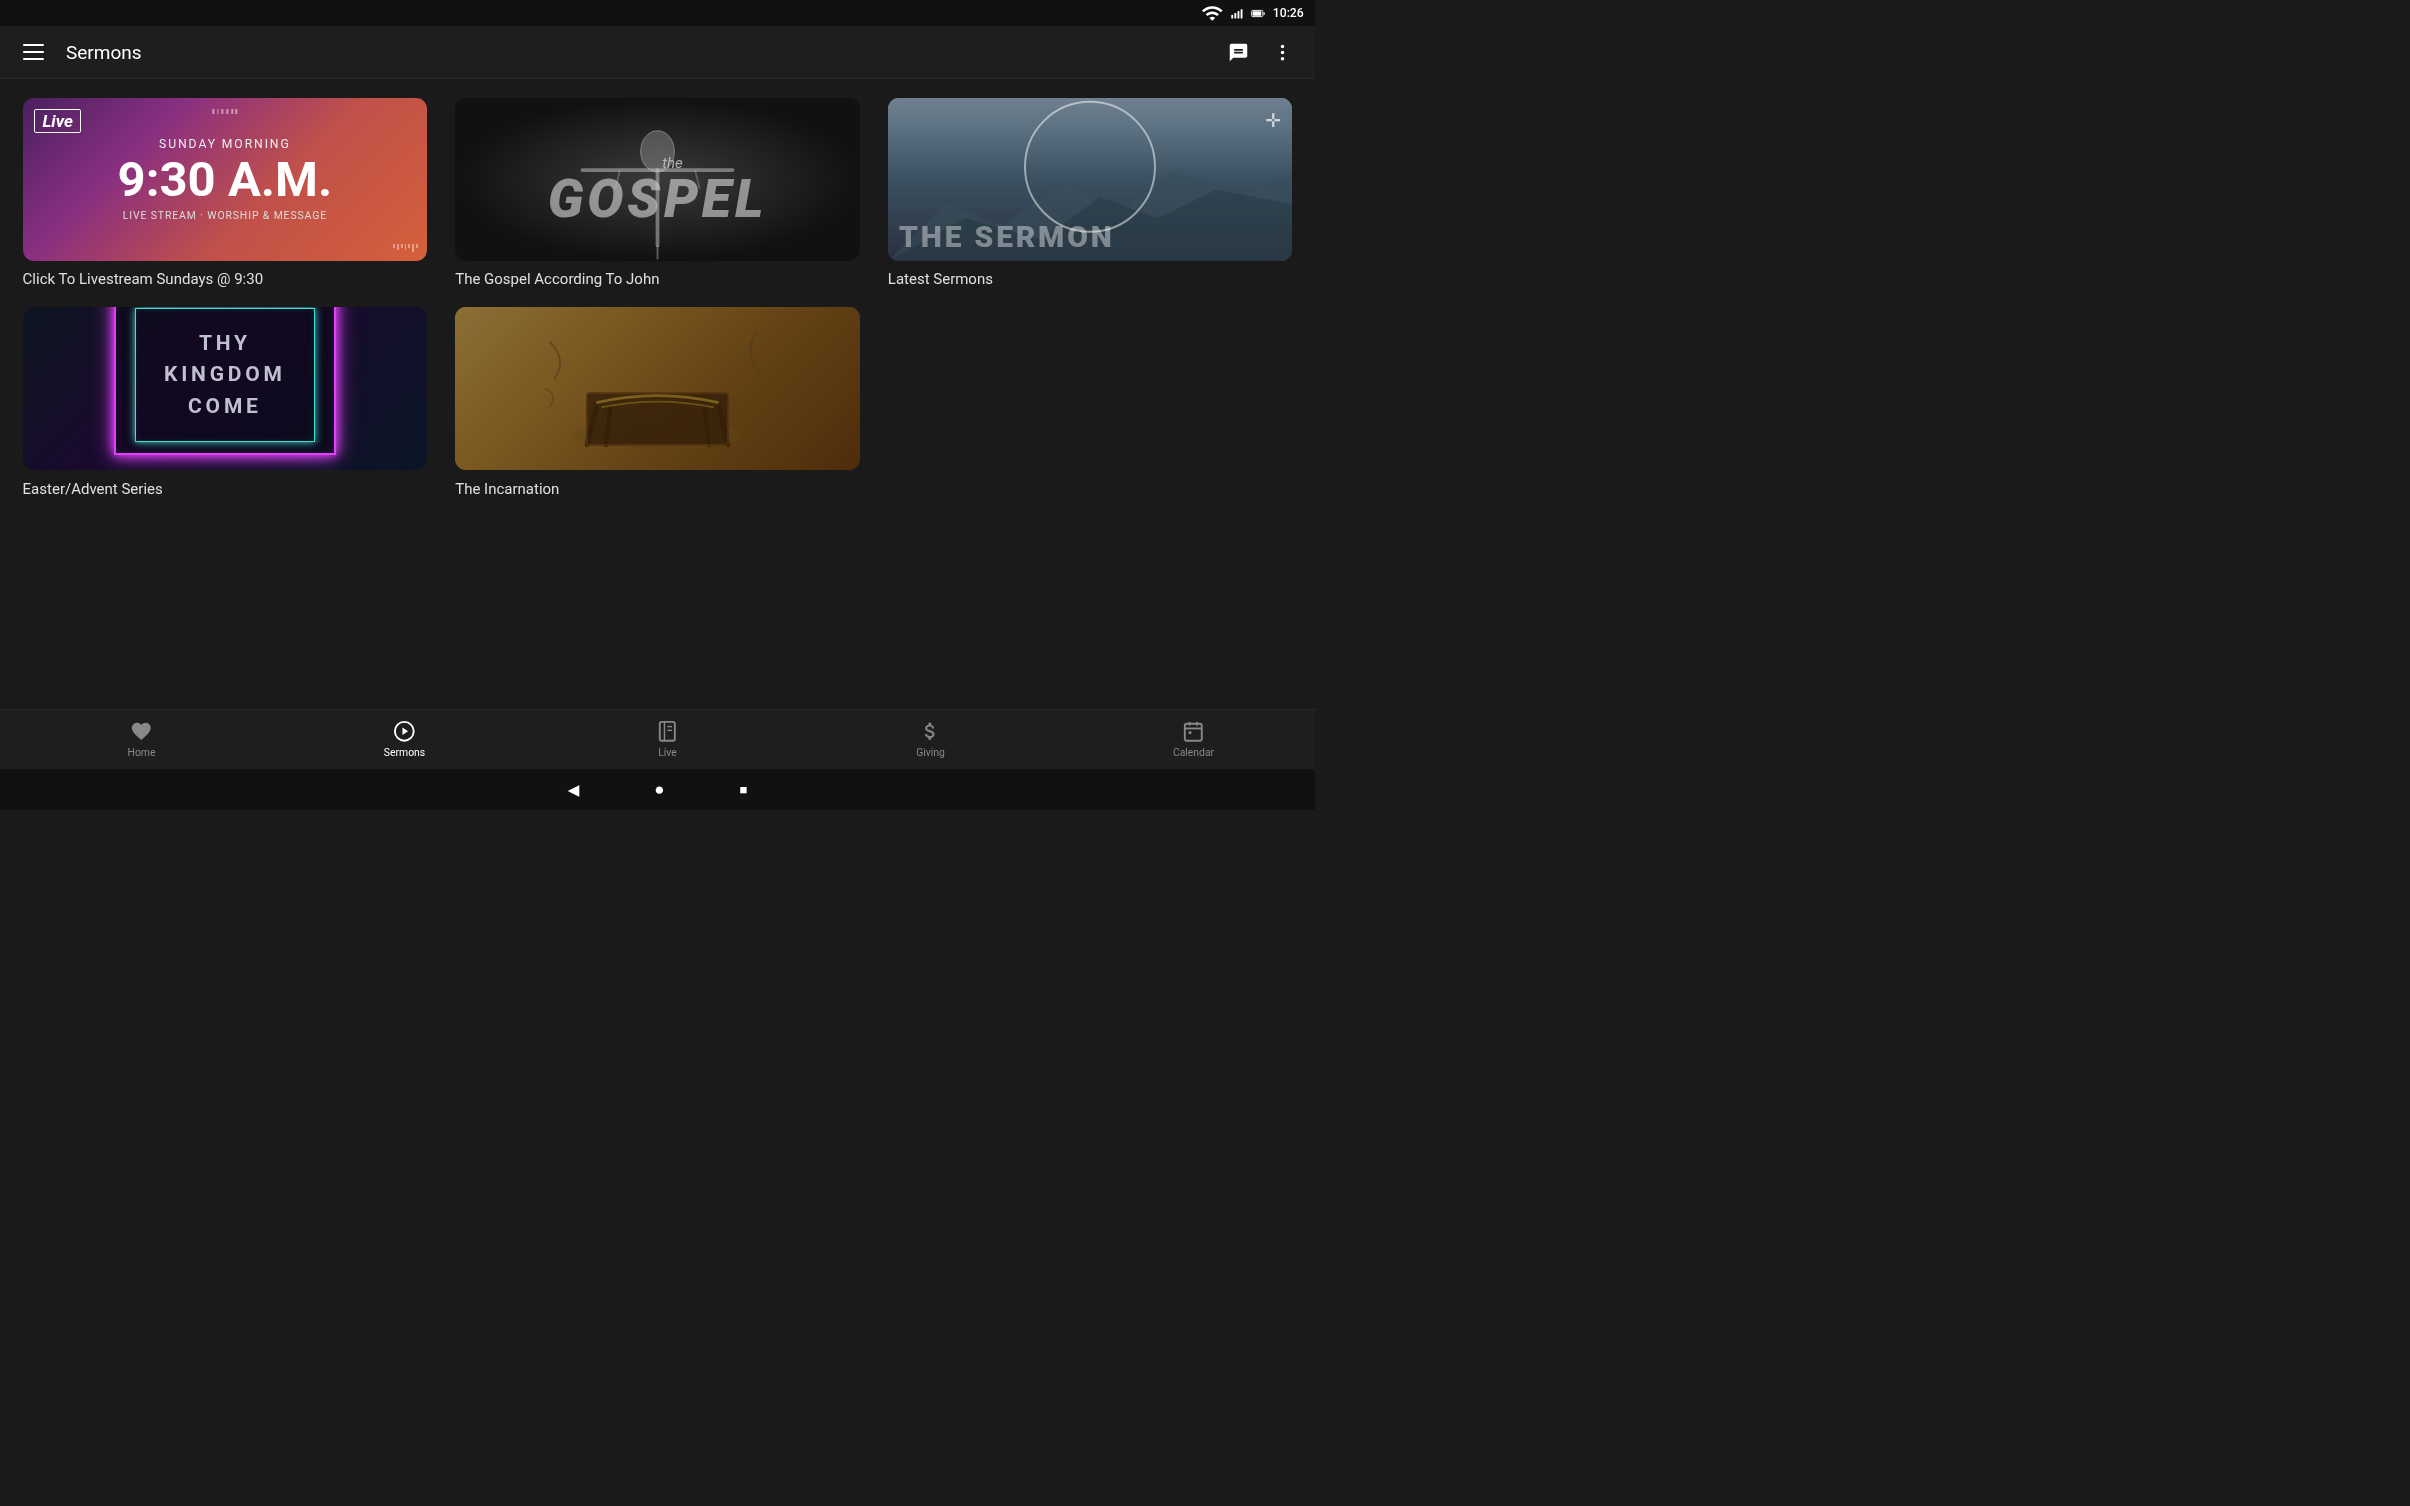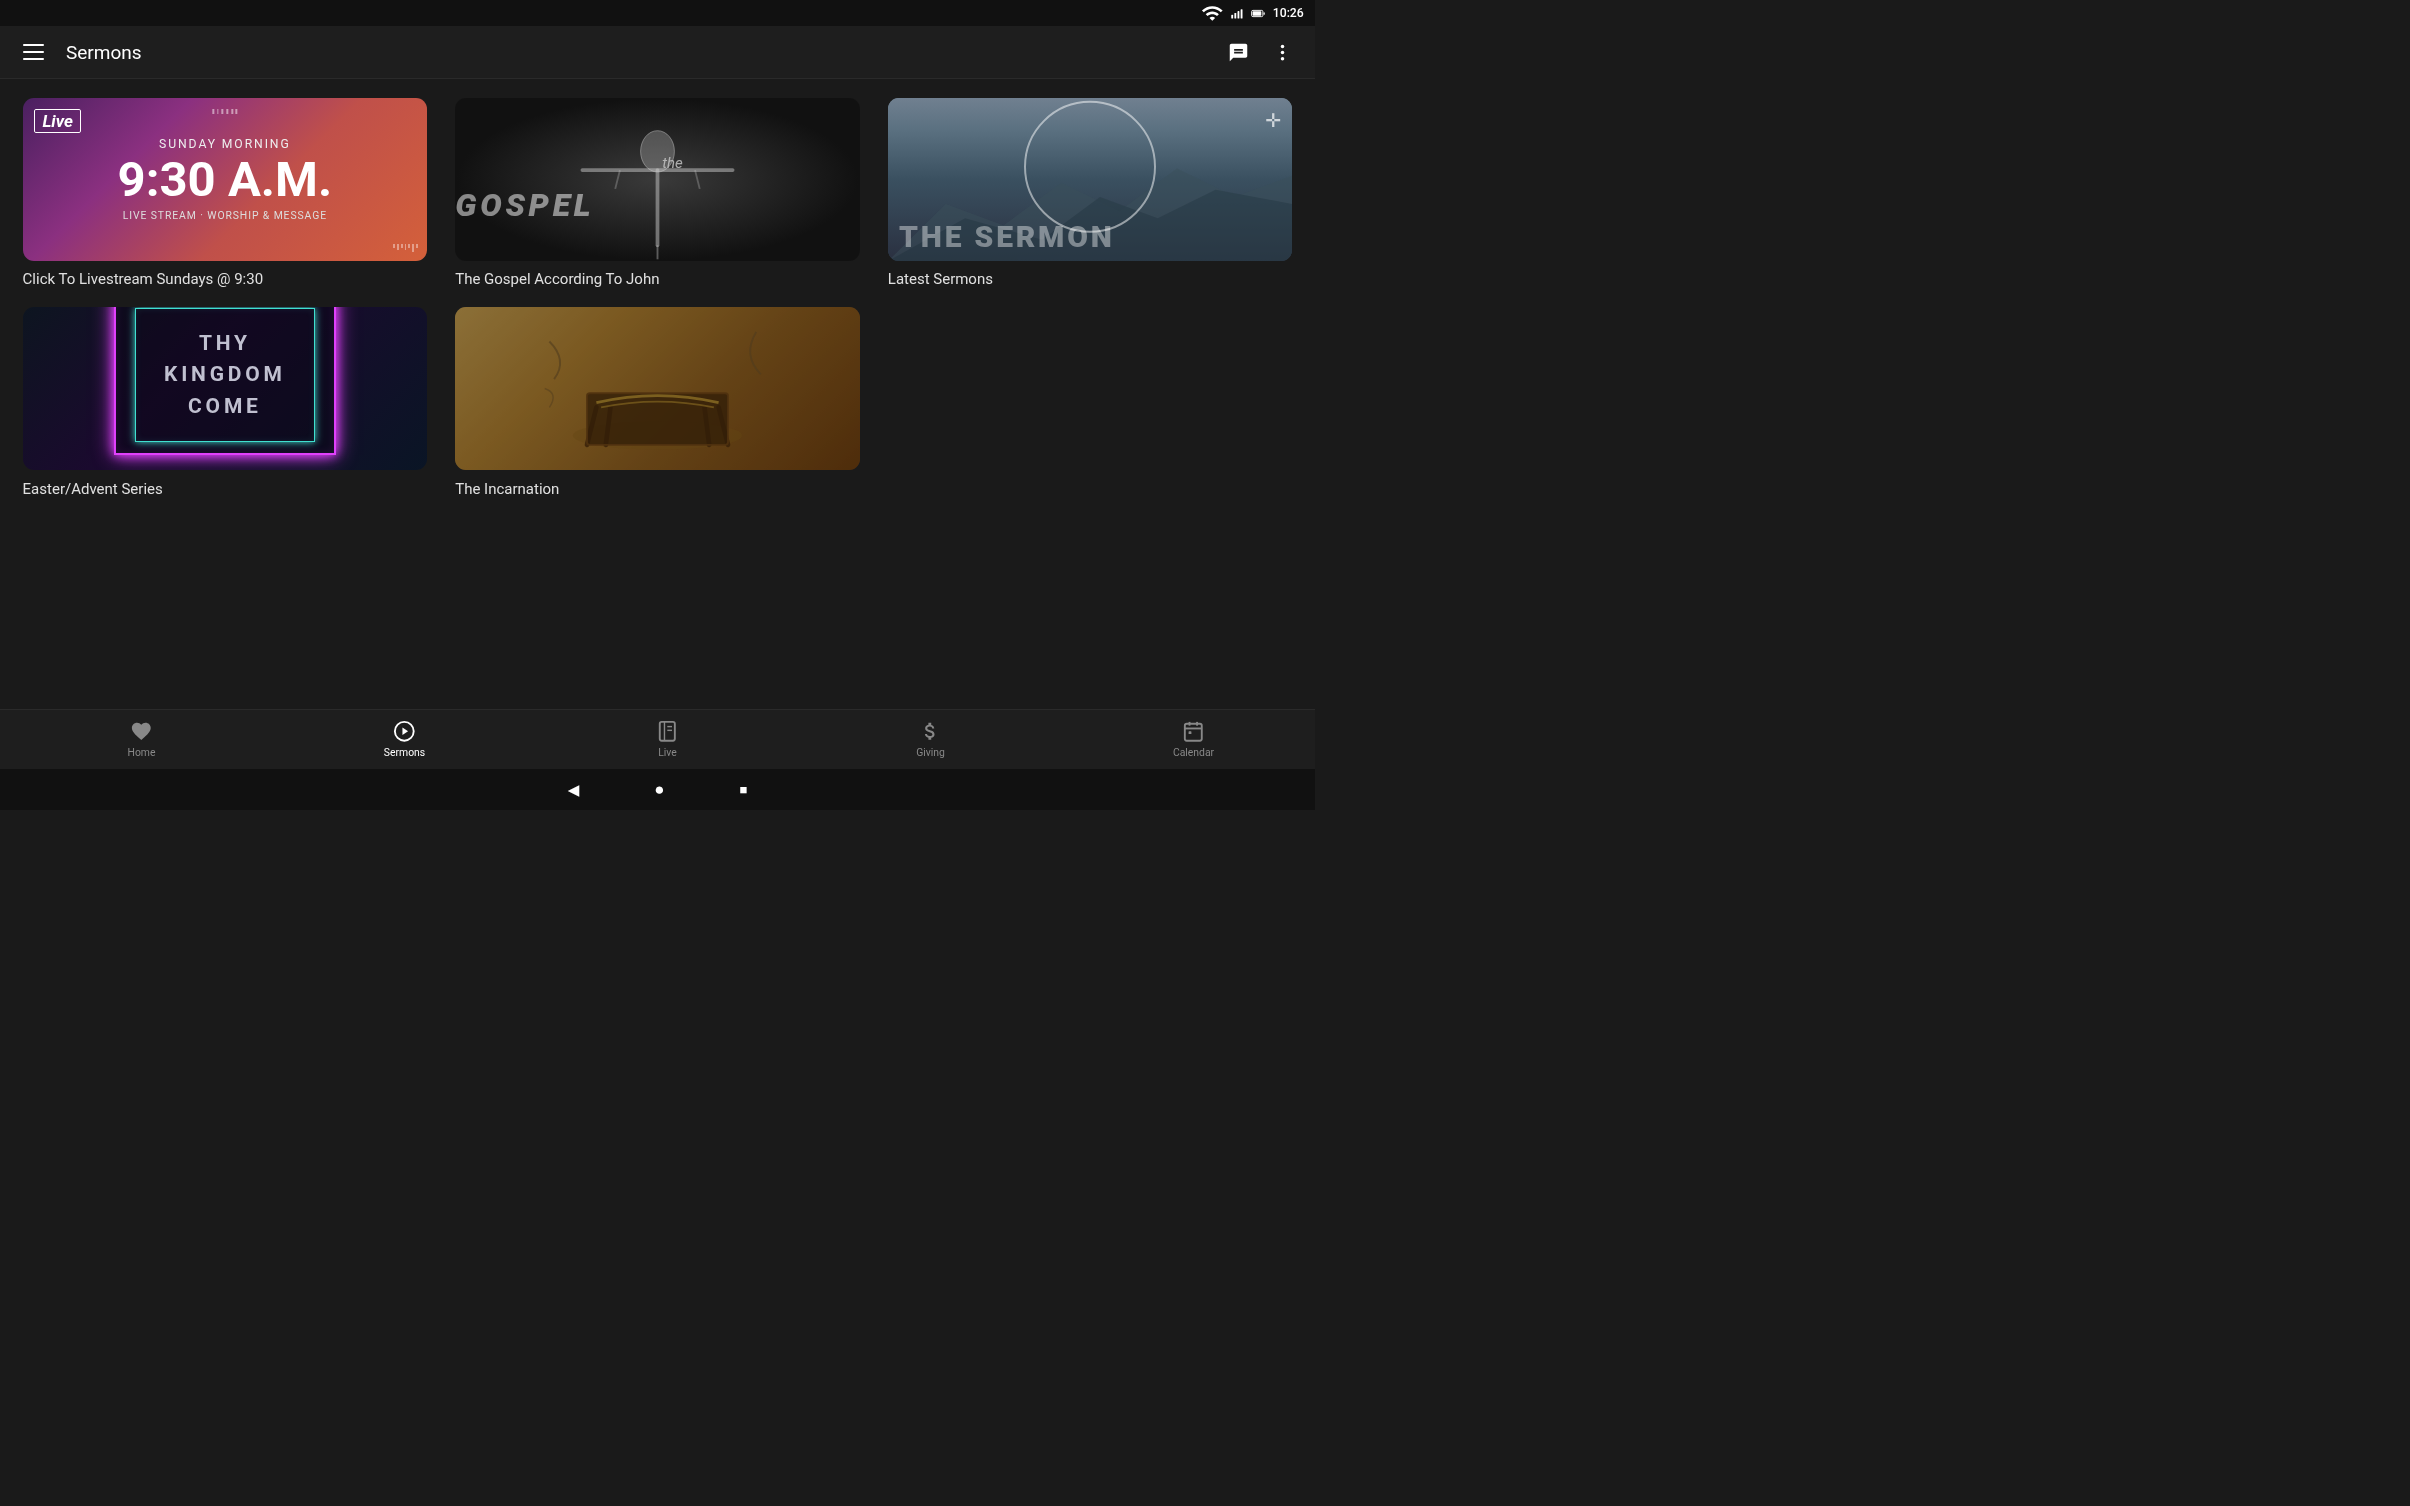--- a/index.html
+++ b/index.html
@@ -163,24 +163,25 @@
       justify-content: center;
       overflow: hidden;
     }
     .thumb-gospel-bg {
       position: absolute;
       inset: 0;
       background: radial-gradient(ellipse at center, #3a3a3a 0%, #111 70%);
     }
     .gospel-text {
       position: absolute;
-      bottom: 37px;
+      bottom: 31px;
       left: 0;
       right: 0;
-      font-size: 32px;
+      text-align: center;
+      font-size: 54px;
       font-weight: 900;
       color: rgba(255,255,255,0.5);
       letter-spacing: 3.8px;
       font-style: italic;
     }
     .gospel-the {
       position: absolute;
       top: 56px;
       left: 50%;
       transform: translateX(-50%);

